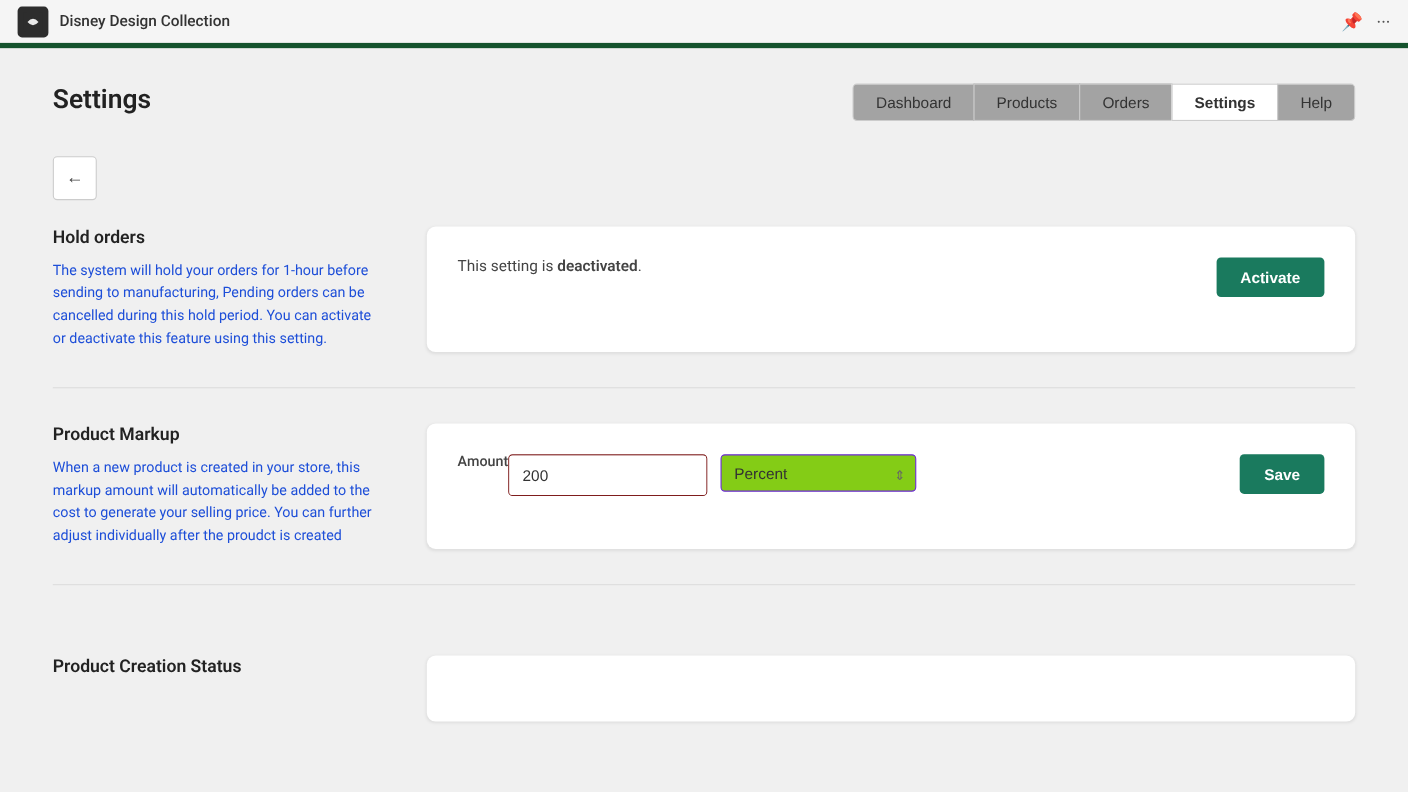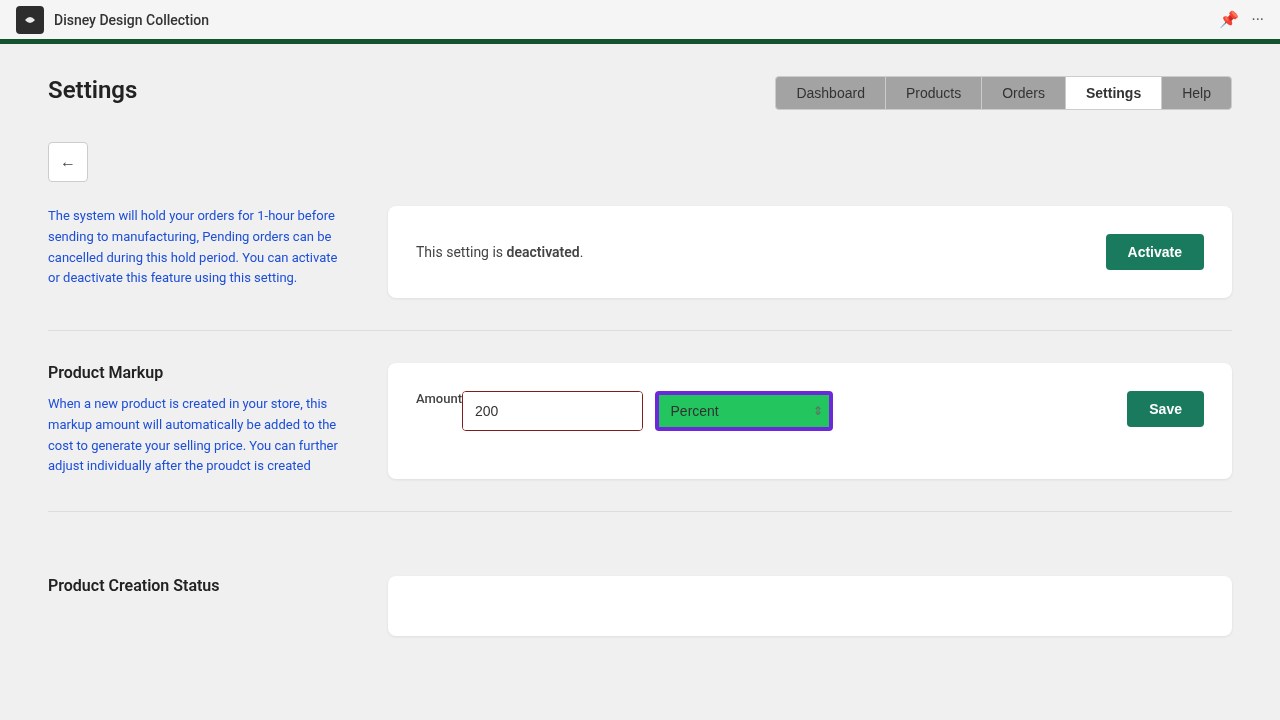--- a/index.html
+++ b/index.html
@@ -141,21 +141,21 @@
       color: #1d4ed8;
       line-height: 1.6;
     }
     .section-card {
       flex: 1;
       background: white;
       border-radius: 8px;
       padding: 28px;
       box-shadow: 0 1px 3px rgba(0,0,0,0.08);
       display: flex;
-      align-items: center;
+      align-items: flex-start;
       justify-content: space-between;
     }
 
     
     .deactivated-text {
       font-size: 14px;
       color: #444;
     }
     .deactivated-text strong {
       font-weight: 600;
@@ -226,25 +226,25 @@
       border-bottom: 1px solid #ccc;
     }
 
     .select-wrap {
       flex: 1;
       position: relative;
     }
     .percent-select {
       width: 100%;
       padding: 8px 12px;
-      border: 4px solid #6d28d9;
+      border: 1px solid #6d28d9;
       border-radius: 4px;
       font-size: 14px;
       color: #333;
-      background: #22c55e;
+      background: #84cc16;
       appearance: none;
       cursor: pointer;
       outline: none;
     }
     .select-arrow {
       position: absolute;
       right: 10px;
       top: 50%;
       transform: translateY(-50%);
       color: #666;
@@ -314,20 +314,21 @@
       <button class="nav-btn">Orders</button>
       <button class="nav-btn active">Settings</button>
       <button class="nav-btn">Help</button>
     </nav>
   </div>
 
   <button class="back-btn">←</button>
 
   <div class="section">
     <div class="section-info">
+      <h2 class="section-title">Hold orders</h2>
       <p class="section-desc">The system will hold your orders for 1-hour before sending to manufacturing, Pending orders can be cancelled during this hold period. You can activate or deactivate this feature using this setting.</p>
     </div>
     <div class="section-card">
       <span class="deactivated-text">
         <span>This setting is </span><strong>deactivated</strong><span>.</span>
       </span>
       <button class="activate-btn">Activate</button>
     </div>
   </div>
 

